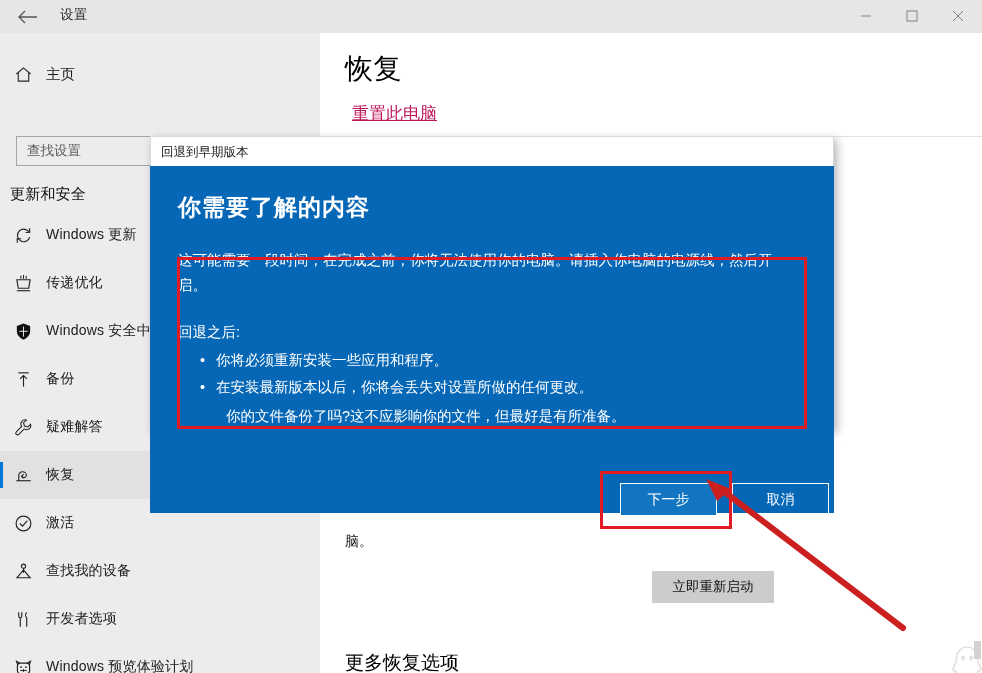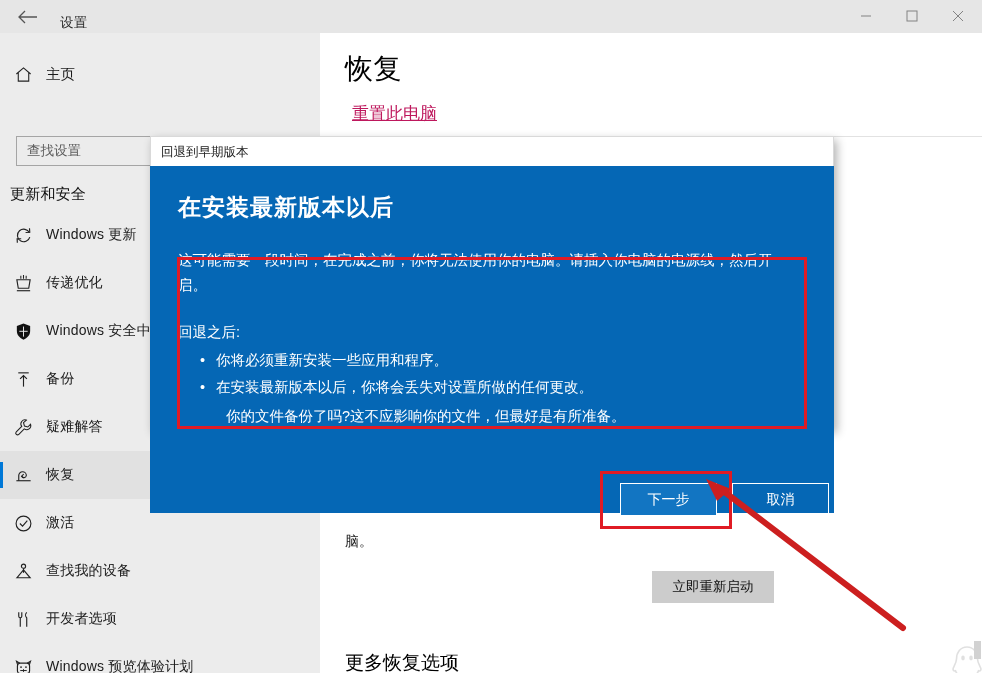--- a/index.html
+++ b/index.html
@@ -43,21 +43,20 @@
     display: flex; align-items: center; justify-content: center;
     cursor: default;
   }
   #back-button svg { display: block; }
   #app-title {
     position: absolute;
     left: 60px; top: 6px;
     font-size: 13.5px;
     color: #2b2b2b;
     letter-spacing: 0.3px;
-    margin-top: 8px;
   }
   .wincontrol {
     position: absolute;
     top: 0;
     width: 46px; height: 32px;
     display: flex; align-items: center; justify-content: center;
   }
   .wincontrol svg { display: block; opacity: .55; }
   #btn-min { right: 93px; }
   #btn-max { right: 47px; }
@@ -539,21 +538,21 @@
 </div>
 
 <div id="dialog">
 
   <div id="dialog-titlebar">
     <div id="dialog-title-text">回退到早期版本</div>
   </div>
 
   <div id="dialog-body">
 
-    <div id="dialog-heading">在安装最新版本以后</div>
+    <div id="dialog-heading">你需要了解的内容</div>
 
     <div id="dialog-text-block">
       <p id="dialog-para-1">这可能需要一段时间，在完成之前，你将无法使用你的电脑。请插入你电脑的电源线，然后开启。</p>
       <p id="dialog-after-label">回退之后:</p>
       <ul id="dialog-bullets">
         <li>你将必须重新安装一些应用和程序。</li>
         <li>在安装最新版本以后，你将会丢失对设置所做的任何更改。</li>
       </ul>
       <p id="dialog-para-final">你的文件备份了吗?这不应影响你的文件，但最好是有所准备。</p>
     </div>

